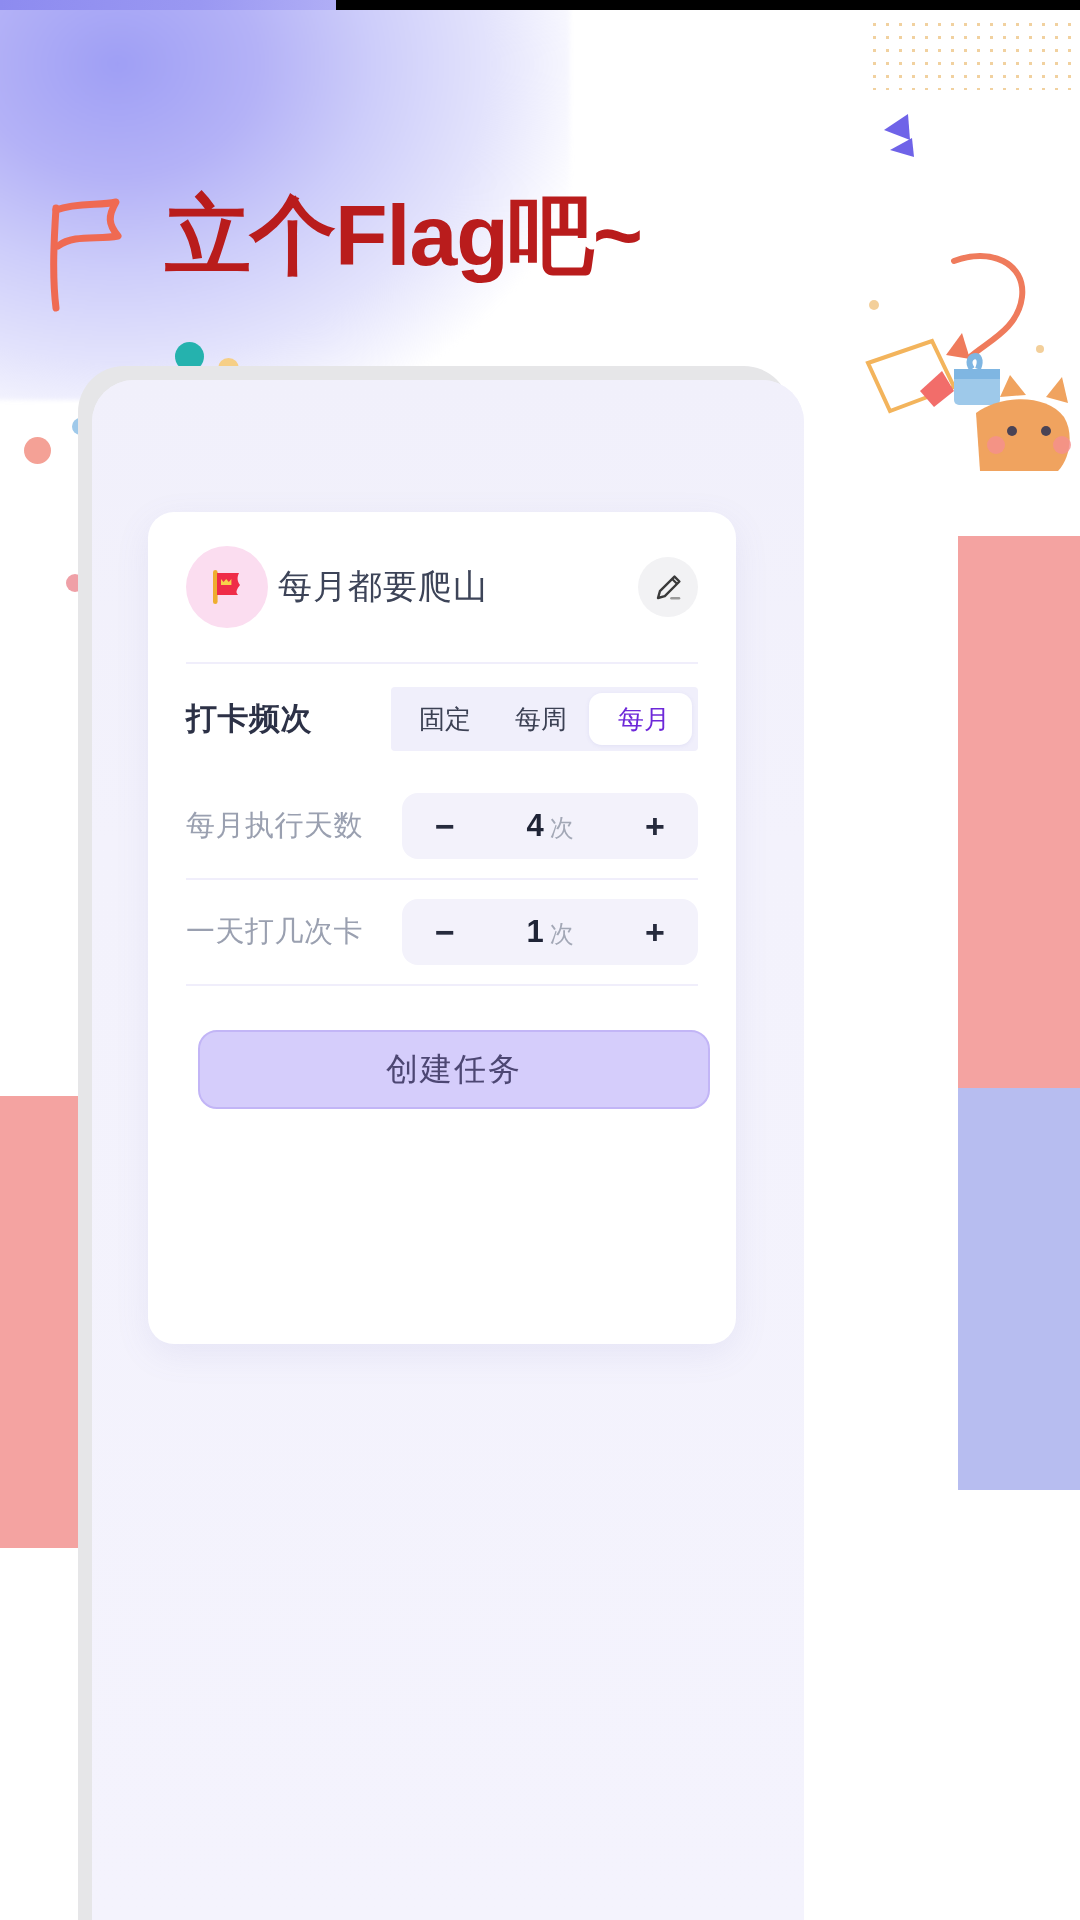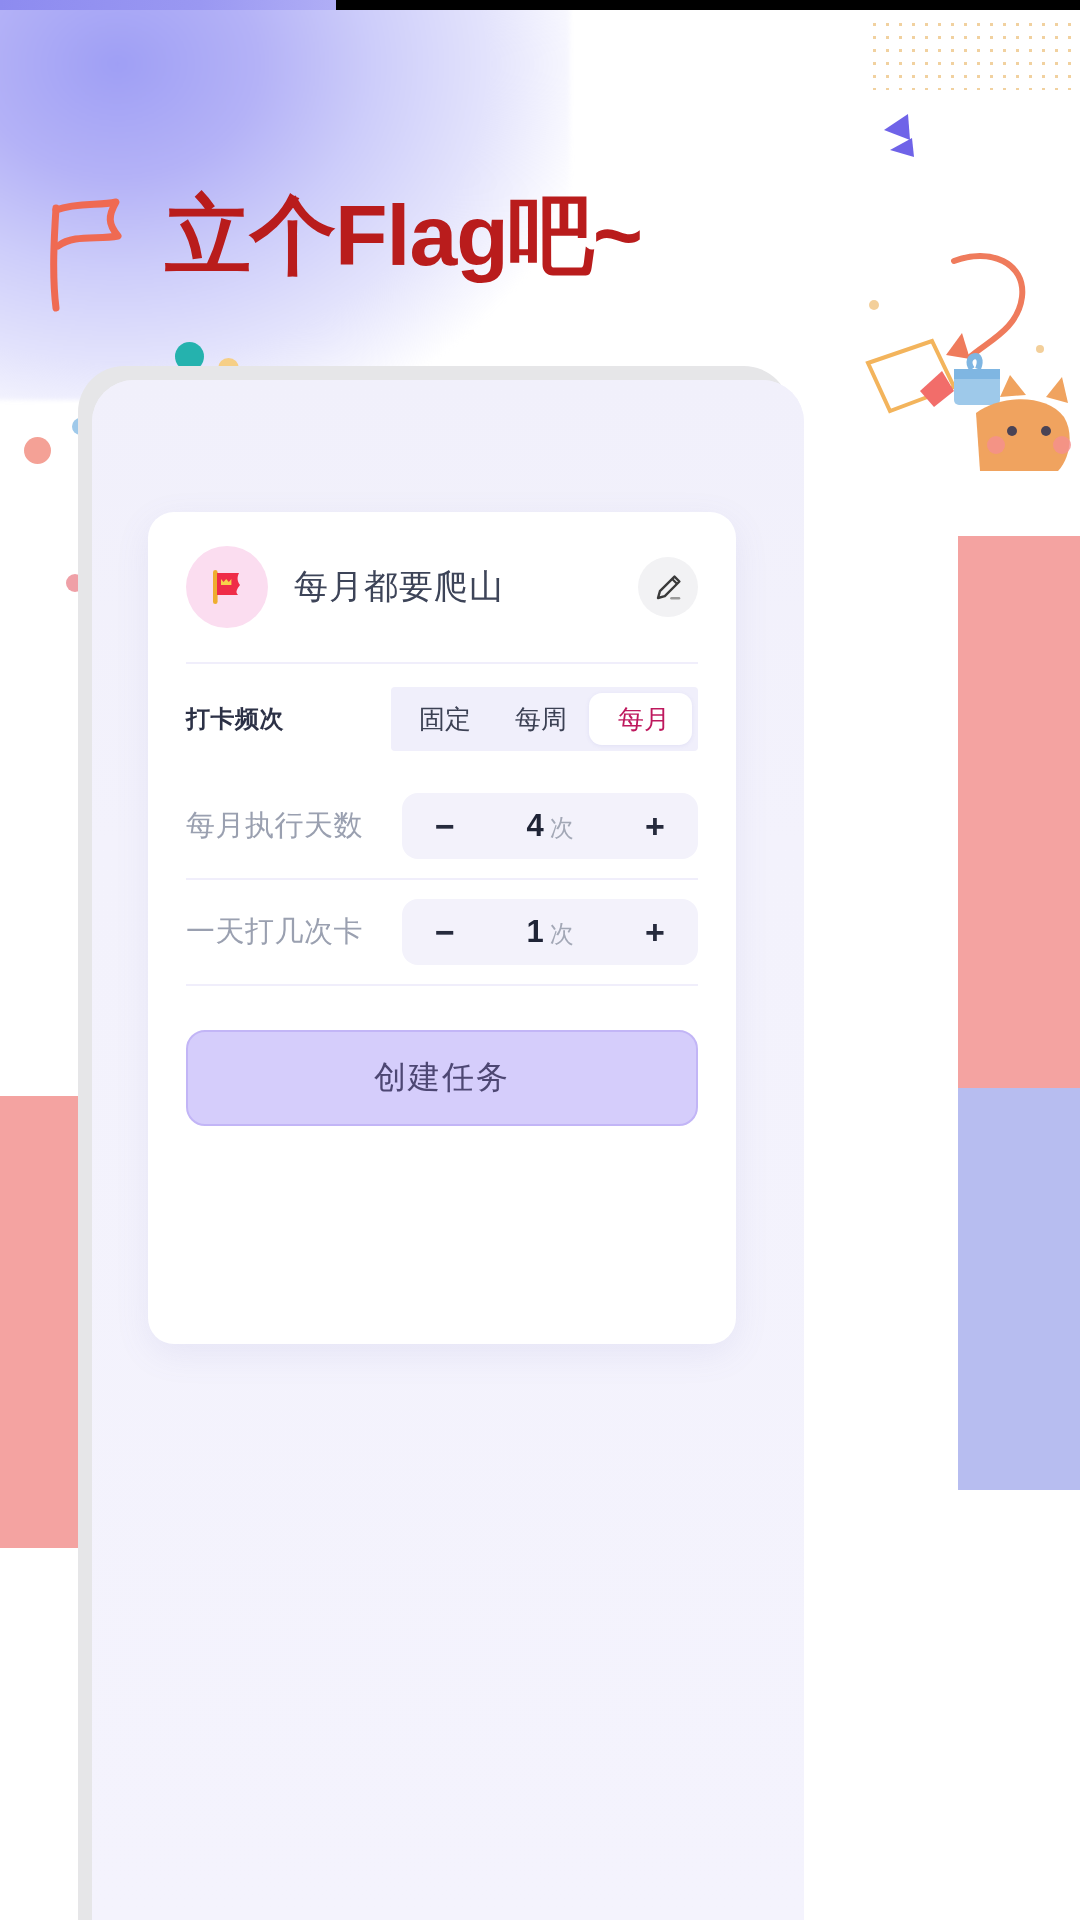--- a/index.html
+++ b/index.html
@@ -116,21 +116,21 @@
     height: 150px; padding: 0 38px;
   }
   .flag-badge {
     width: 82px; height: 82px; border-radius: 50%;
     background: #fbddf0;
     display: flex; align-items: center; justify-content: center;
     flex: 0 0 auto;
   }
   .flag-badge svg { width: 46px; height: 46px; display: block; }
   .task-name {
-    margin-left: 26px;
+    margin-left: 10px;
     font-size: 34px; color: #3d4458; font-weight: 400;
     letter-spacing: 1px;
     flex: 1 1 auto;
   }
   .edit-btn {
     width: 60px; height: 60px; border-radius: 50%;
     background: #f2f2f4;
     display: flex; align-items: center; justify-content: center;
     flex: 0 0 auto;
   }
@@ -138,36 +138,36 @@
 
   .divider { height: 2px; background: #f0eefb; margin: 0 38px; }
   .divider.inset { margin: 0 38px; }
 
   
   .row {
     display: flex; align-items: center; justify-content: space-between;
     padding: 0 38px; height: 110px;
   }
   .row.tight { height: 104px; align-items: center; }
-  .row-label-strong { font-size: 24px; color: #2c3146; font-weight: 700; letter-spacing: .5px; }
+  .row-label-strong { font-size: 31px; color: #2c3146; font-weight: 700; letter-spacing: .5px; }
   .row-label-muted  { font-size: 29px; color: #9aa0b0; font-weight: 400; letter-spacing: .5px; }
 
   
   .segmented {
     display: flex; align-items: center;
     background: #f0effb; border-radius: 4px; padding: 6px;
     height: 64px;
   }
   .seg {
     padding: 0 22px; height: 52px; line-height: 52px;
     font-size: 26px; color: #3c4154; border-radius: 13px;
     text-align: center; white-space: nowrap;
   }
   .seg.active {
-    background: #ffffff; color: #be185d; font-weight: 400;
+    background: #ffffff; color: #6d28d9; font-weight: 400;
     box-shadow: 0 1px 4px rgba(110,104,200,.10);
     padding-left: 29px;
   }
 
   
   .stepper {
     display: flex; align-items: center; justify-content: space-between;
     background: #f3f2fb; border-radius: 16px;
     width: 296px; height: 66px; padding: 0 26px;
   }
@@ -188,24 +188,24 @@
     display: flex; align-items: center; justify-content: center;
   }
   .toggle .knob i {
     display: block; width: 24px; height: 24px; border-radius: 50%;
     background: #fb5455;
   }
 
   
   .create-wrap { padding: 44px 38px 0 38px; }
   .create-btn {
-    width: 100%; height: 96px; border-radius: 19px;
+    width: 100%; height: 79px; border-radius: 19px;
     background: #d5cdfb; border: 2px solid #c2b5f6;
     display: flex; align-items: center; justify-content: center;
-    font-size: 32px; color: #4d4773; letter-spacing: 2px;
+    font-size: 32px; color: #4d4773; letter-spacing: 2px; margin-left: 12px;
   }
 </style>
 </head>
 <body>
 
 <div class="scene">
   <div class="glow-tl"></div>
   <div class="top-bar-purple"></div>
   <div class="top-bar-black"></div>
 

